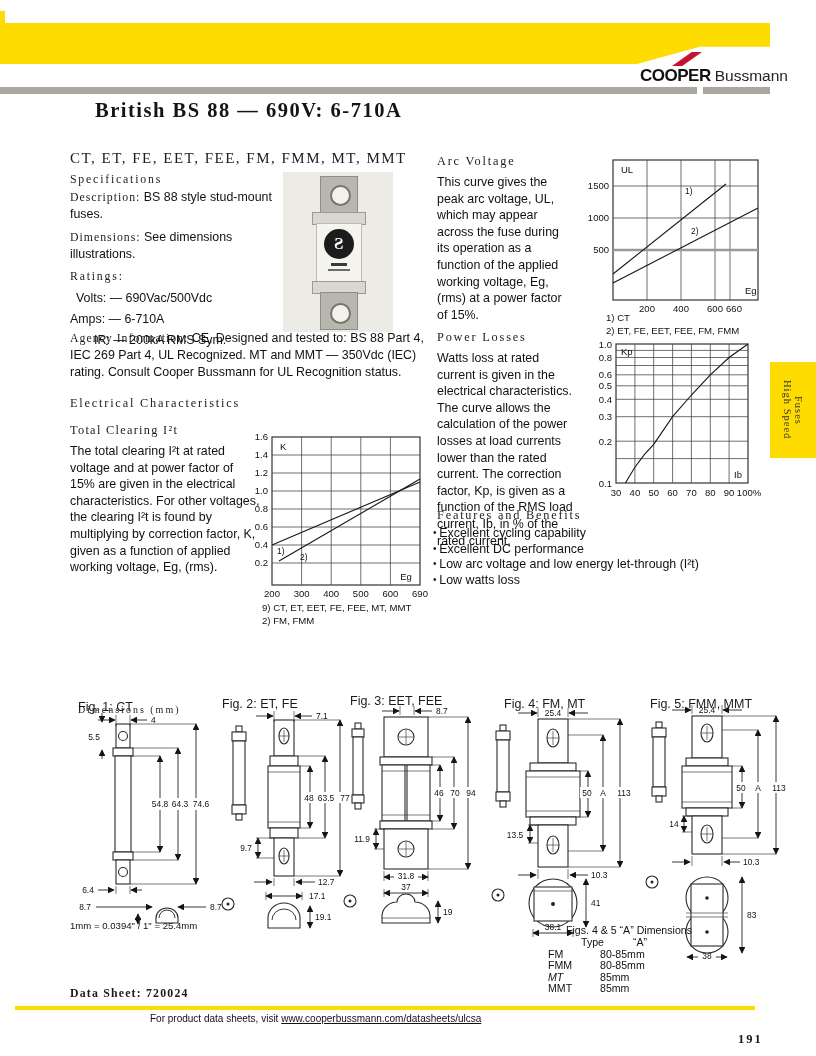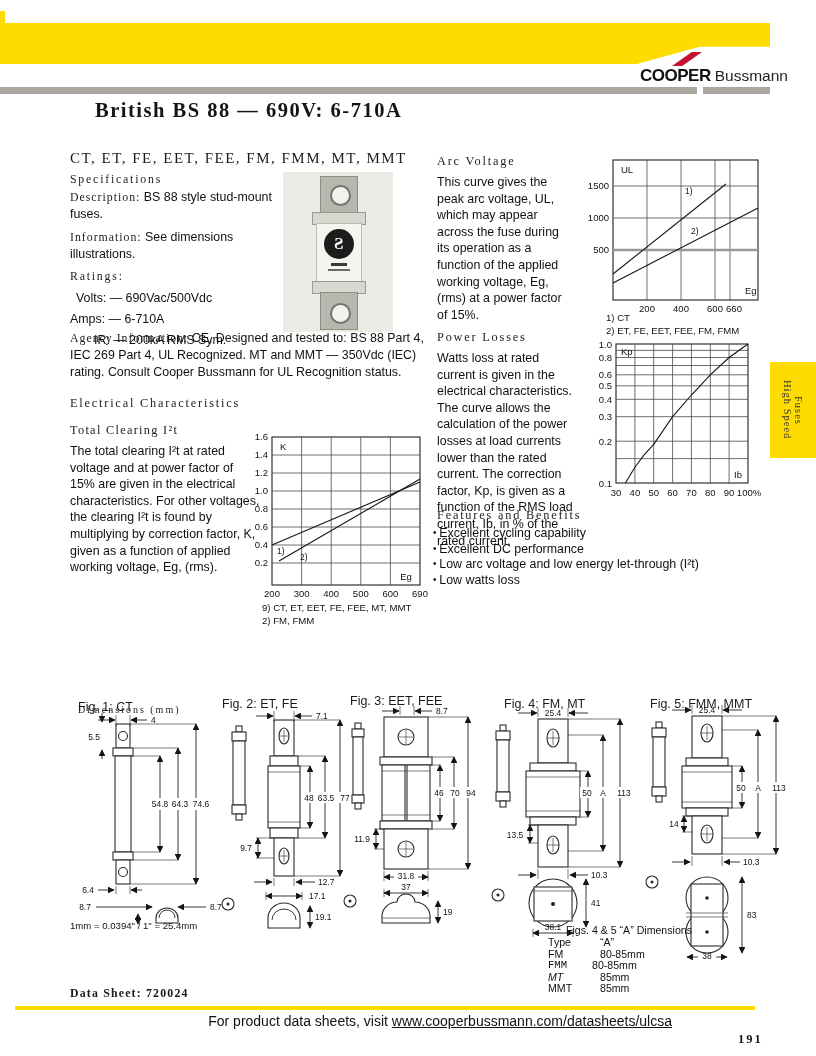--- a/index.html
+++ b/index.html
@@ -54,21 +54,21 @@
 
   <div class="abs shead" style="left:70px;top:150px;font-size:15px;letter-spacing:1.5px;">CT, ET, FE, EET, FEE, FM, FMM, MT, MMT</div>
 
   <div class="abs" style="left:70px;top:172px;width:212px;">
     <div class="shead" style="font-size:11.8px;letter-spacing:1.8px;margin-bottom:2px;">Specifications</div>
     <p class="body-txt" style="margin:0 0 7px 0;">
       <span class="shead" style="font-size:11.8px;letter-spacing:1px;">Description:</span>
       <span>BS 88 style stud-mount fuses.</span>
     </p>
     <p class="body-txt" style="margin:0 0 7px 0;">
-      <span class="shead" style="font-size:11.8px;letter-spacing:1px;">Information:</span>
+      <span class="shead" style="font-size:11.8px;letter-spacing:1px;">Dimensions:</span>
       <span>See dimensions illustrations.</span>
     </p>
     <div class="shead" style="font-size:11.8px;letter-spacing:1.8px;margin-bottom:4px;">Ratings:</div>
     <div class="body-txt" style="padding-left:6px;line-height:21px;">Volts: — 690Vac/500Vdc</div>
     <div class="body-txt" style="padding-left:0;line-height:21px;">Amps: — 6-710A</div>
     <div class="body-txt" style="padding-left:24px;line-height:21px;">IR: — 200kA RMS Sym.</div>
   </div>
 
   <div class="abs" style="left:283px;top:172px;width:110px;height:160px;background:#ecebe6;">
     <div class="abs" style="left:37px;top:4px;width:36px;height:36px;background:#b7b7af;border:1px solid #8d8d85;">
@@ -568,42 +568,42 @@
     <text x="34" y="125" text-anchor="middle">14</text>
     <text x="103" y="163">10.3</text>
     <text x="107" y="216">83</text>
     <text x="67" y="257" text-anchor="middle">38</text>
   </svg>
 
   <div class="abs" style="left:70px;top:920px;font-size:9.6px;color:#111;">1mm = 0.0394" / 1" = 25.4mm</div>
 
   <div class="abs" style="left:548px;top:925px;width:170px;font-size:10.6px;line-height:11.4px;color:#111;">
     <div style="padding-left:18px;margin-bottom:1px;">Figs. 4 &amp; 5 “A” Dimensions</div>
-    <div style="display:flex;">
+    <div style="display:flex;margin-left:33px;">
         <span style="width:52px;">Type</span>
         <span>“A”</span>
       </div>
     <div class="a-row" style="display:flex;">
         <span style="width:52px;">FM</span>
         <span>80-85mm</span>
       </div>
     <div class="a-row" style="display:flex;">
-        <span style="width:44px;font-family:Liberation Mono, monospace;">FMM</span>
+        <span style="width:52px;">FMM</span>
         <span>80-85mm</span>
       </div>
     <div class="a-row" style="display:flex;">
         <span style="width:52px;font-style:italic;">MT</span>
         <span>85mm</span>
       </div>
     <div class="a-row" style="display:flex;">
         <span style="width:52px;">MMT</span>
         <span>85mm</span>
       </div>
   </div>
 
   <div class="abs serif" style="left:70px;top:986px;font-size:11.8px;letter-spacing:1.2px;">Data Sheet: 720024</div>
   <div class="abs" style="left:15px;top:1006px;width:740px;height:4px;background:#FFDC00;"></div>
-  <div class="abs" style="left:132px;top:1013px;width:540px;text-align:right;font-size:14px;color:#111;">
+  <div class="abs" style="left:150px;top:1013px;width:540px;text-align:left;font-size:10px;color:#111;">
     <span>For product data sheets, visit </span><a class="link" href="#">www.cooperbussmann.com/datasheets/ulcsa</a>
   </div>
   <div class="abs serif" style="left:738px;top:1012px;font-size:12.5px;letter-spacing:2px;margin-top:20px;">191</div>
 
 </div>
 
 </body></html>

